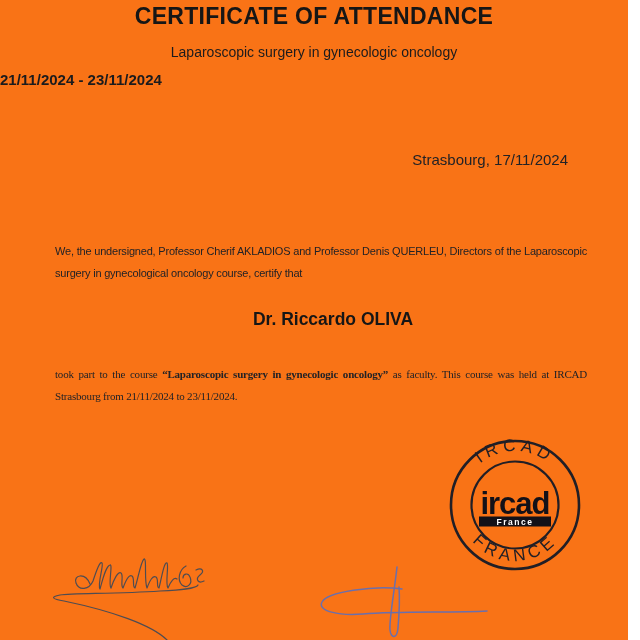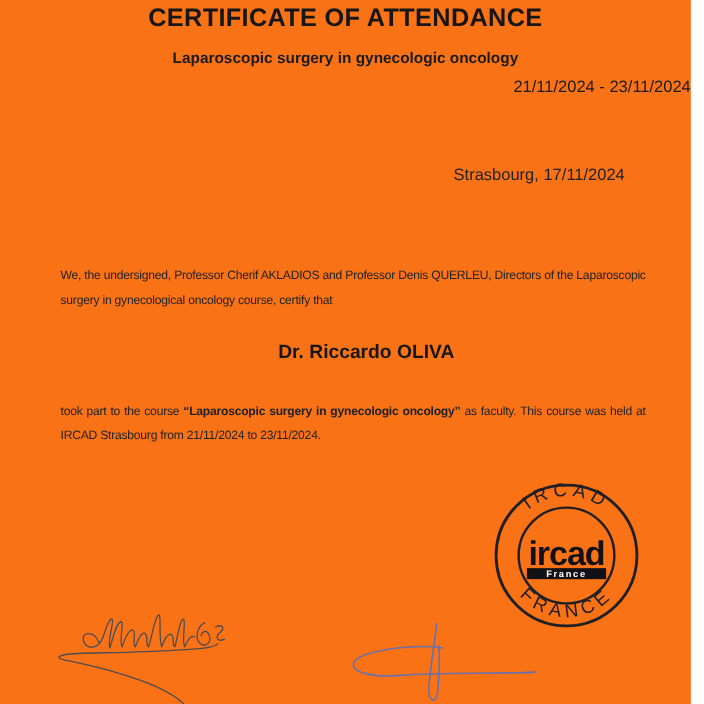--- a/index.html
+++ b/index.html
@@ -19,50 +19,50 @@
     font-size: 23px;
     font-weight: bold;
     letter-spacing: 0.3px;
     color: #161616;
   }
   .subtitle {
     position: absolute;
     top: 44px; left: 0; right: 0;
     text-align: center;
     font-size: 14px;
-    font-weight: bold;
+    font-weight: normal;
     color: #1b1b1d;
   }
   .dates {
     position: absolute;
-    top: 71px; left: 0; right: 0;
-    text-align: right;
+    top: 71px; left: 0; right: 10px;
+    text-align: left;
     font-size: 15px;
-    font-weight: normal;
+    font-weight: bold;
     color: #1b1b1d;
   }
   .dateline {
     position: absolute;
     top: 151px; right: 60px;
     font-size: 15px;
     color: #222226;
   }
   .bodytext {
     position: absolute;
     left: 55px;
     width: 532px;
     margin: 0;
     font-size: 11px;
     letter-spacing: -0.2px;
     line-height: 22.3px;
     text-align: justify;
     color: #222226;
   }
   .p1 { top: 240px; }
-  .p2 { top: 363px; }
+  .p2 { top: 363px; font-family: Liberation Serif, serif; }
   .b  { font-weight: bold; }
   .attendee {
     position: absolute;
     top: 309px; left: 0; right: 0;
     text-align: center;
     font-size: 17.5px;
     font-weight: bold;
     color: #161616;
     padding-left: 38px;
   }

